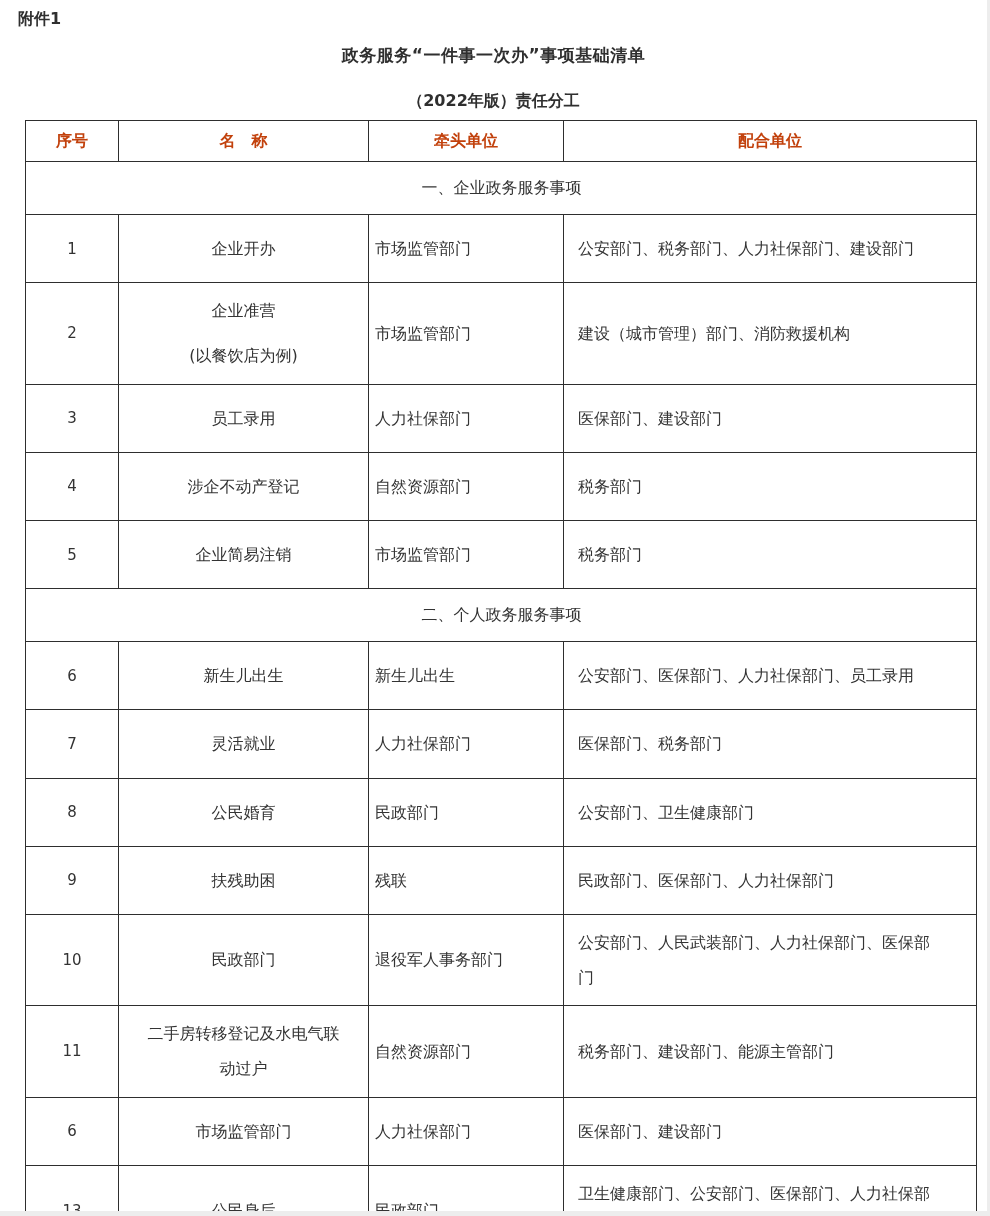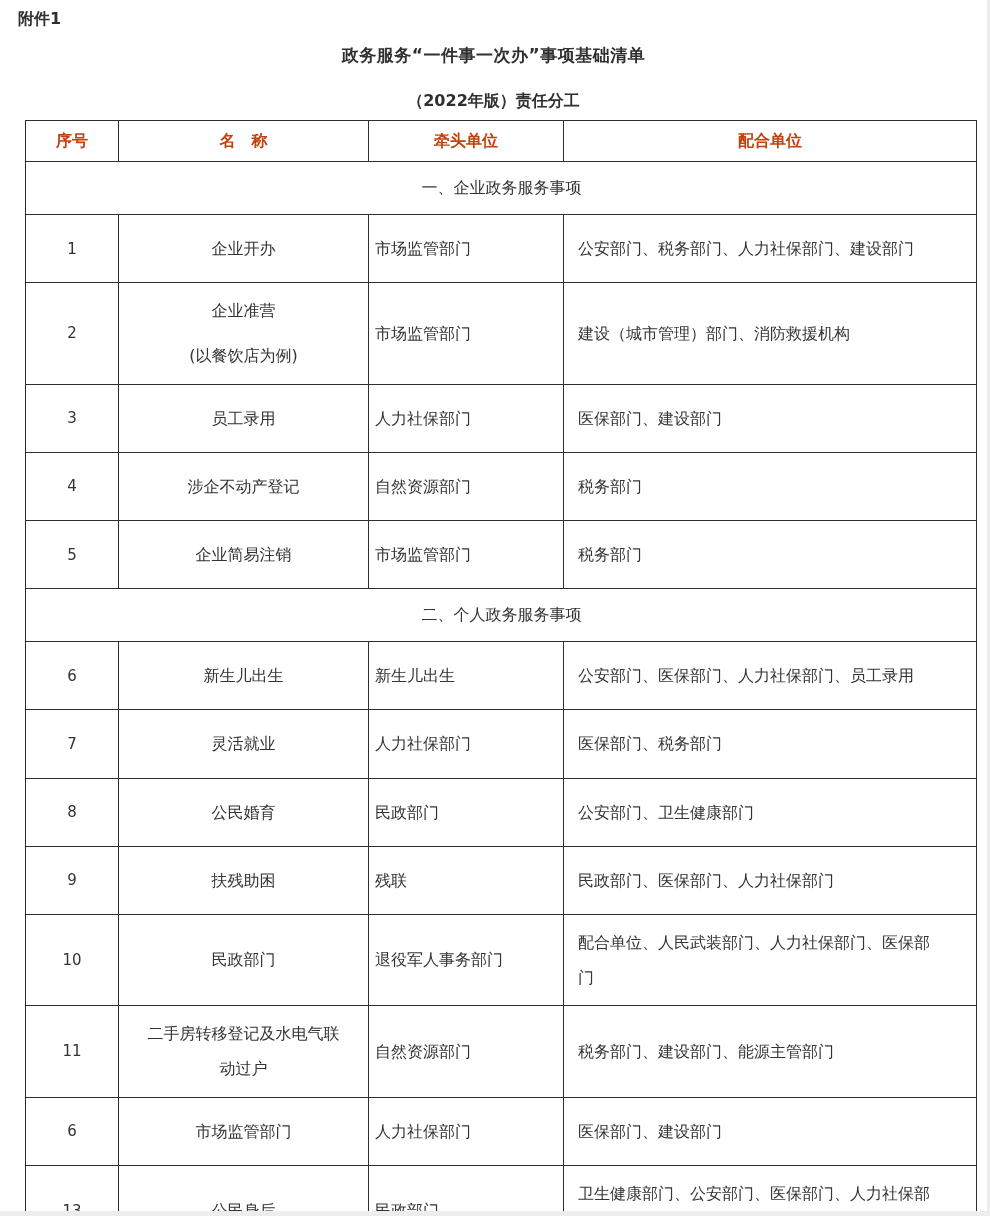--- a/index.html
+++ b/index.html
@@ -236,21 +236,21 @@
             <div class="partners-inner">民政部门、医保部门、人力社保部门</div>
           </td>
         </tr>
         <tr>
           <td class="cell-no">10</td>
           <td class="cell-name">
             <div class="name-inner">民政部门</div>
           </td>
           <td class="cell-lead">退役军人事务部门</td>
           <td class="cell-partners">
-            <div class="partners-inner">配合单位、人民武装部门、人力社保部门、医保部门</div>
+            <div class="partners-inner">公安部门、人民武装部门、人力社保部门、医保部门</div>
           </td>
         </tr>
         <tr>
           <td class="cell-no">11</td>
           <td class="cell-name">
             <div class="name-inner">二手房转移登记及水电气联动过户</div>
           </td>
           <td class="cell-lead">自然资源部门</td>
           <td class="cell-partners">
             <div class="partners-inner">税务部门、建设部门、能源主管部门</div>

